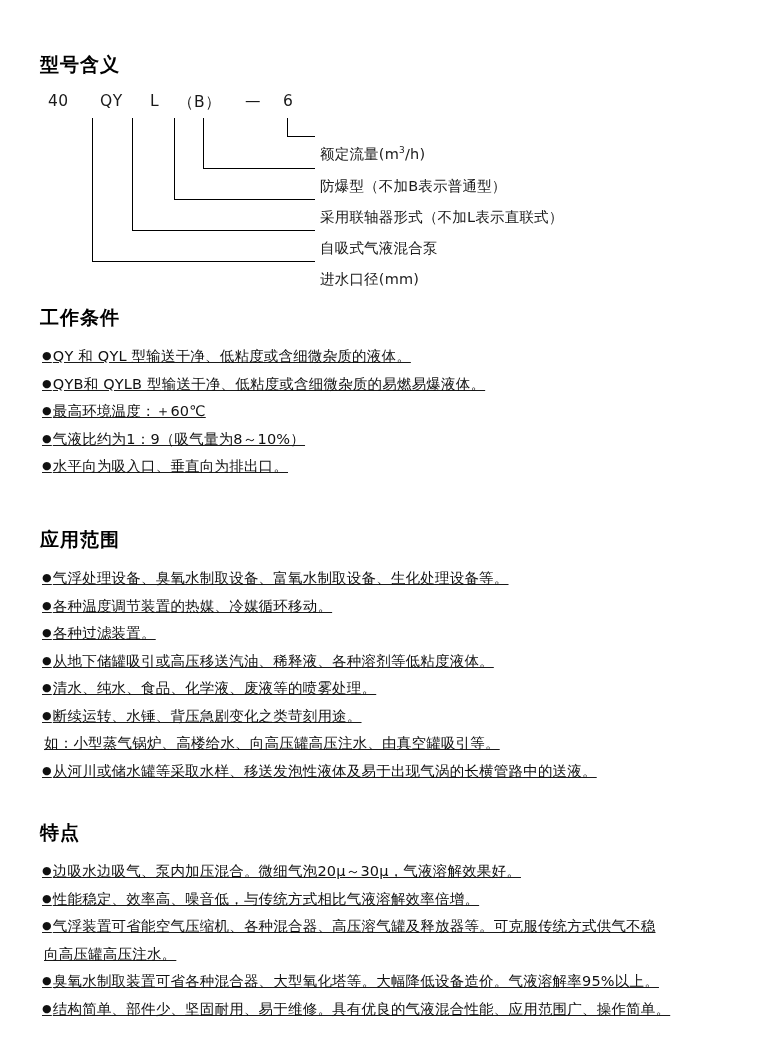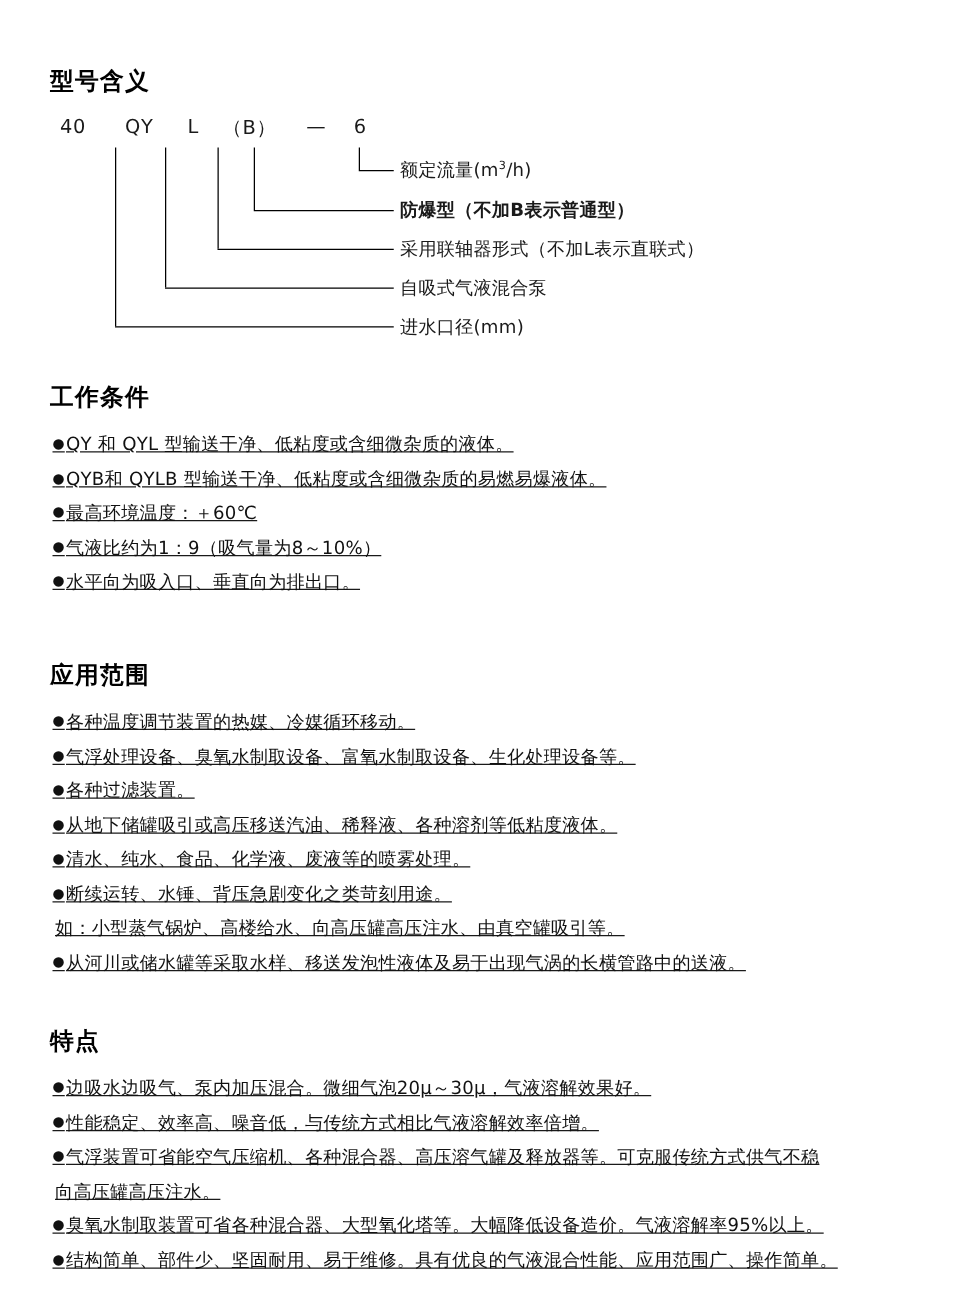--- a/index.html
+++ b/index.html
@@ -75,20 +75,21 @@
   .hline {
     position: absolute;
     height: 1px;
     background: #000;
   }
   .leaf-label {
     position: absolute;
     font-size: 14.5px;
     white-space: nowrap;
     letter-spacing: 0.2px;
+    margin-top: 18px;
   }
   sup { font-size: 9px; vertical-align: super; }
 
   
   .sec { position: absolute; left: 40px; width: 710px; }
   .sec h2 { margin: 0 0 12px 0; }
   .sec .items { padding-left: 2px; text-decoration: underline; }
 </style>
 </head>
 <body>
@@ -110,21 +111,21 @@
     <div class="diagram">
 
       <div class="vline" style="left:247px; top:2px; height:18px;"></div>
       <div class="hline" style="left:247px; top:20px; width:28px;"></div>
       <div class="leaf-label" style="left:280px; top:11px;">
         <span>额定流量(m</span><sup>3</sup><span>/h)</span>
       </div>
 
       <div class="vline" style="left:163px; top:2px; height:50px;"></div>
       <div class="hline" style="left:163px; top:52px; width:112px;"></div>
-      <div class="leaf-label" style="left:280px; top:43px;font-weight:bold;">防爆型（不加B表示普通型）</div>
+      <div class="leaf-label" style="left:280px; top:43px;">防爆型（不加B表示普通型）</div>
 
       <div class="vline" style="left:134px; top:2px; height:81px;"></div>
       <div class="hline" style="left:134px; top:83px; width:141px;"></div>
       <div class="leaf-label" style="left:280px; top:74px;">采用联轴器形式（不加L表示直联式）</div>
 
       <div class="vline" style="left:92px; top:2px; height:112px;"></div>
       <div class="hline" style="left:92px; top:114px; width:183px;"></div>
       <div class="leaf-label" style="left:280px; top:105px;">自吸式气液混合泵</div>
 
       <div class="vline" style="left:52px; top:2px; height:143px;"></div>
@@ -140,22 +141,22 @@
       <div class="bullet-line"><span class="dot">●</span><span>QYB和 QYLB 型输送干净、低粘度或含细微杂质的易燃易爆液体。</span></div>
       <div class="bullet-line"><span class="dot">●</span><span>最高环境温度：＋60℃</span></div>
       <div class="bullet-line"><span class="dot">●</span><span>气液比约为1：9（吸气量为8～10%）</span></div>
       <div class="bullet-line"><span class="dot">●</span><span>水平向为吸入口、垂直向为排出口。</span></div>
     </div>
   </div>
 
   <div class="sec" style="top:527px;">
     <h2 class="section-title">应用范围</h2>
     <div class="items">
+      <div class="bullet-line"><span class="dot">●</span><span>气浮处理设备、臭氧水制取设备、富氧水制取设备、生化处理设备等。</span></div>
       <div class="bullet-line"><span class="dot">●</span><span>各种温度调节装置的热媒、冷媒循环移动。</span></div>
-      <div class="bullet-line"><span class="dot">●</span><span>气浮处理设备、臭氧水制取设备、富氧水制取设备、生化处理设备等。</span></div>
       <div class="bullet-line"><span class="dot">●</span><span>各种过滤装置。</span></div>
       <div class="bullet-line"><span class="dot">●</span><span>从地下储罐吸引或高压移送汽油、稀释液、各种溶剂等低粘度液体。</span></div>
       <div class="bullet-line"><span class="dot">●</span><span>清水、纯水、食品、化学液、废液等的喷雾处理。</span></div>
       <div class="bullet-line"><span class="dot">●</span><span>断续运转、水锤、背压急剧变化之类苛刻用途。</span></div>
       <div class="bullet-line" style="padding-left:2px;">如：小型蒸气锅炉、高楼给水、向高压罐高压注水、由真空罐吸引等。</div>
       <div class="bullet-line"><span class="dot">●</span><span>从河川或储水罐等采取水样、移送发泡性液体及易于出现气涡的长横管路中的送液。</span></div>
     </div>
   </div>
 
   <div class="sec" style="top:820px;">

